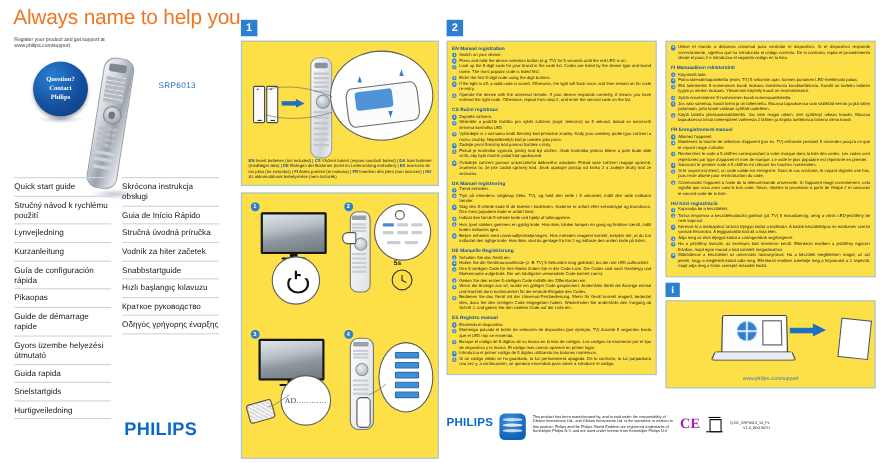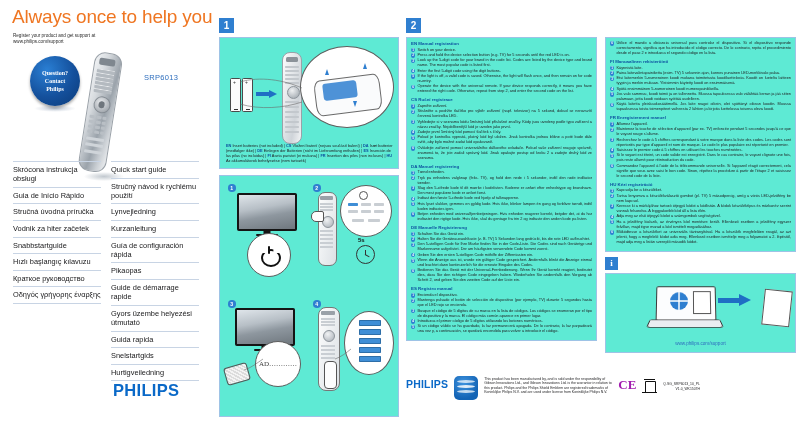--- a/index.html
+++ b/index.html
@@ -79,21 +79,21 @@
     font-size:16.5px;font-weight:bold;color:#0a69c8;letter-spacing:.3px;
     font-family:"Liberation Sans", sans-serif;
   }
 
   
   .stepnum{
     width:15px;height:15px;background:#2f7fd0;color:#fff;
     font-size:10px;font-weight:bold;display:flex;align-items:center;justify-content:center;
     font-family:"Liberation Sans", sans-serif;
   }
-  .pbox{border:.7px solid #9ec3e6;background:#5eead4;}
+  .pbox{border:.7px solid #9ec3e6;background:#fde047;}
 
   
   .p1{position:absolute;left:219px;top:18px;width:180px;}
   .p1-a{margin-top:4px;height:130px;position:relative;}
   .p1-b{margin-top:6px;height:240px;position:relative;}
 
   .cap{
     position:absolute;left:6px;right:5px;bottom:5px;
     font-size:3.9px;line-height:5.1px;color:#1d1d1f;text-align:left;
   }
@@ -219,21 +219,21 @@
   .wee .cross{position:absolute;left:0;top:13.5px;width:15px;height:1.2px;background:#111;}
   .fcode{font-size:3.4px;line-height:4.6px;color:#1d1d1f;text-align:right;margin-top:6px;}
 </style>
 </head>
 <body>
 
 <div class="page">
 
   <div class="cover">
 
-    <div class="cover-title">Always once to help you</div>
+    <div class="cover-title">Always name to help you</div>
 
     <div class="cover-sub">
       <div>Register your product and get support at</div>
       <div>www.philips.com/support</div>
     </div>
 
     <div class="badge-sh"></div>
     <div class="badge">
       <div class="badge-text">
         <div>Question?</div>
@@ -267,41 +267,41 @@
       <div class="kp" style="left:10.5px;top:79px"></div>
       <div class="kp" style="left:17px;top:79px;width:4px"></div>
       <div class="kp" style="left:4px;top:86px;width:18px;height:3px;background:#cfd4d9"></div>
       <div class="kp" style="left:4px;top:92px;width:18px;height:3px;background:#cfd4d9"></div>
       <div class="kp" style="left:4px;top:99px;width:18px;height:3px;background:#cfd4d9"></div>
     </div>
     <div class="cov-shadow"></div>
 
     <div class="langs">
       <div class="langcol">
-        <div class="langitem">Skrócona instrukcja obsługi</div>
-        <div class="langitem">Guia de Início Rápido</div>
-        <div class="langitem">Stručná úvodná príručka</div>
-        <div class="langitem">Vodnik za hiter začetek</div>
-        <div class="langitem">Snabbstartguide</div>
-        <div class="langitem">Hızlı başlangıç kılavuzu</div>
-        <div class="langitem">Краткое руководство</div>
-        <div class="langitem">Οδηγός γρήγορης έναρξης</div>
-      </div>
-      <div class="langcol">
         <div class="langitem">Quick start guide</div>
         <div class="langitem">Stručný návod k rychlému použití</div>
         <div class="langitem">Lynvejledning</div>
         <div class="langitem">Kurzanleitung</div>
         <div class="langitem">Guía de configuración rápida</div>
         <div class="langitem">Pikaopas</div>
         <div class="langitem">Guide de démarrage rapide</div>
         <div class="langitem">Gyors üzembe helyezési útmutató</div>
         <div class="langitem">Guida rapida</div>
         <div class="langitem">Snelstartgids</div>
         <div class="langitem">Hurtigveiledning</div>
+      </div>
+      <div class="langcol">
+        <div class="langitem">Skrócona instrukcja obsługi</div>
+        <div class="langitem">Guia de Início Rápido</div>
+        <div class="langitem">Stručná úvodná príručka</div>
+        <div class="langitem">Vodnik za hiter začetek</div>
+        <div class="langitem">Snabbstartguide</div>
+        <div class="langitem">Hızlı başlangıç kılavuzu</div>
+        <div class="langitem">Краткое руководство</div>
+        <div class="langitem">Οδηγός γρήγορης έναρξης</div>
       </div>
     </div>
 
     <div class="phl">PHILIPS</div>
   </div>
 
   <div class="p1">
     <div class="stepnum">1</div>
 
     <div class="pbox p1-a">

